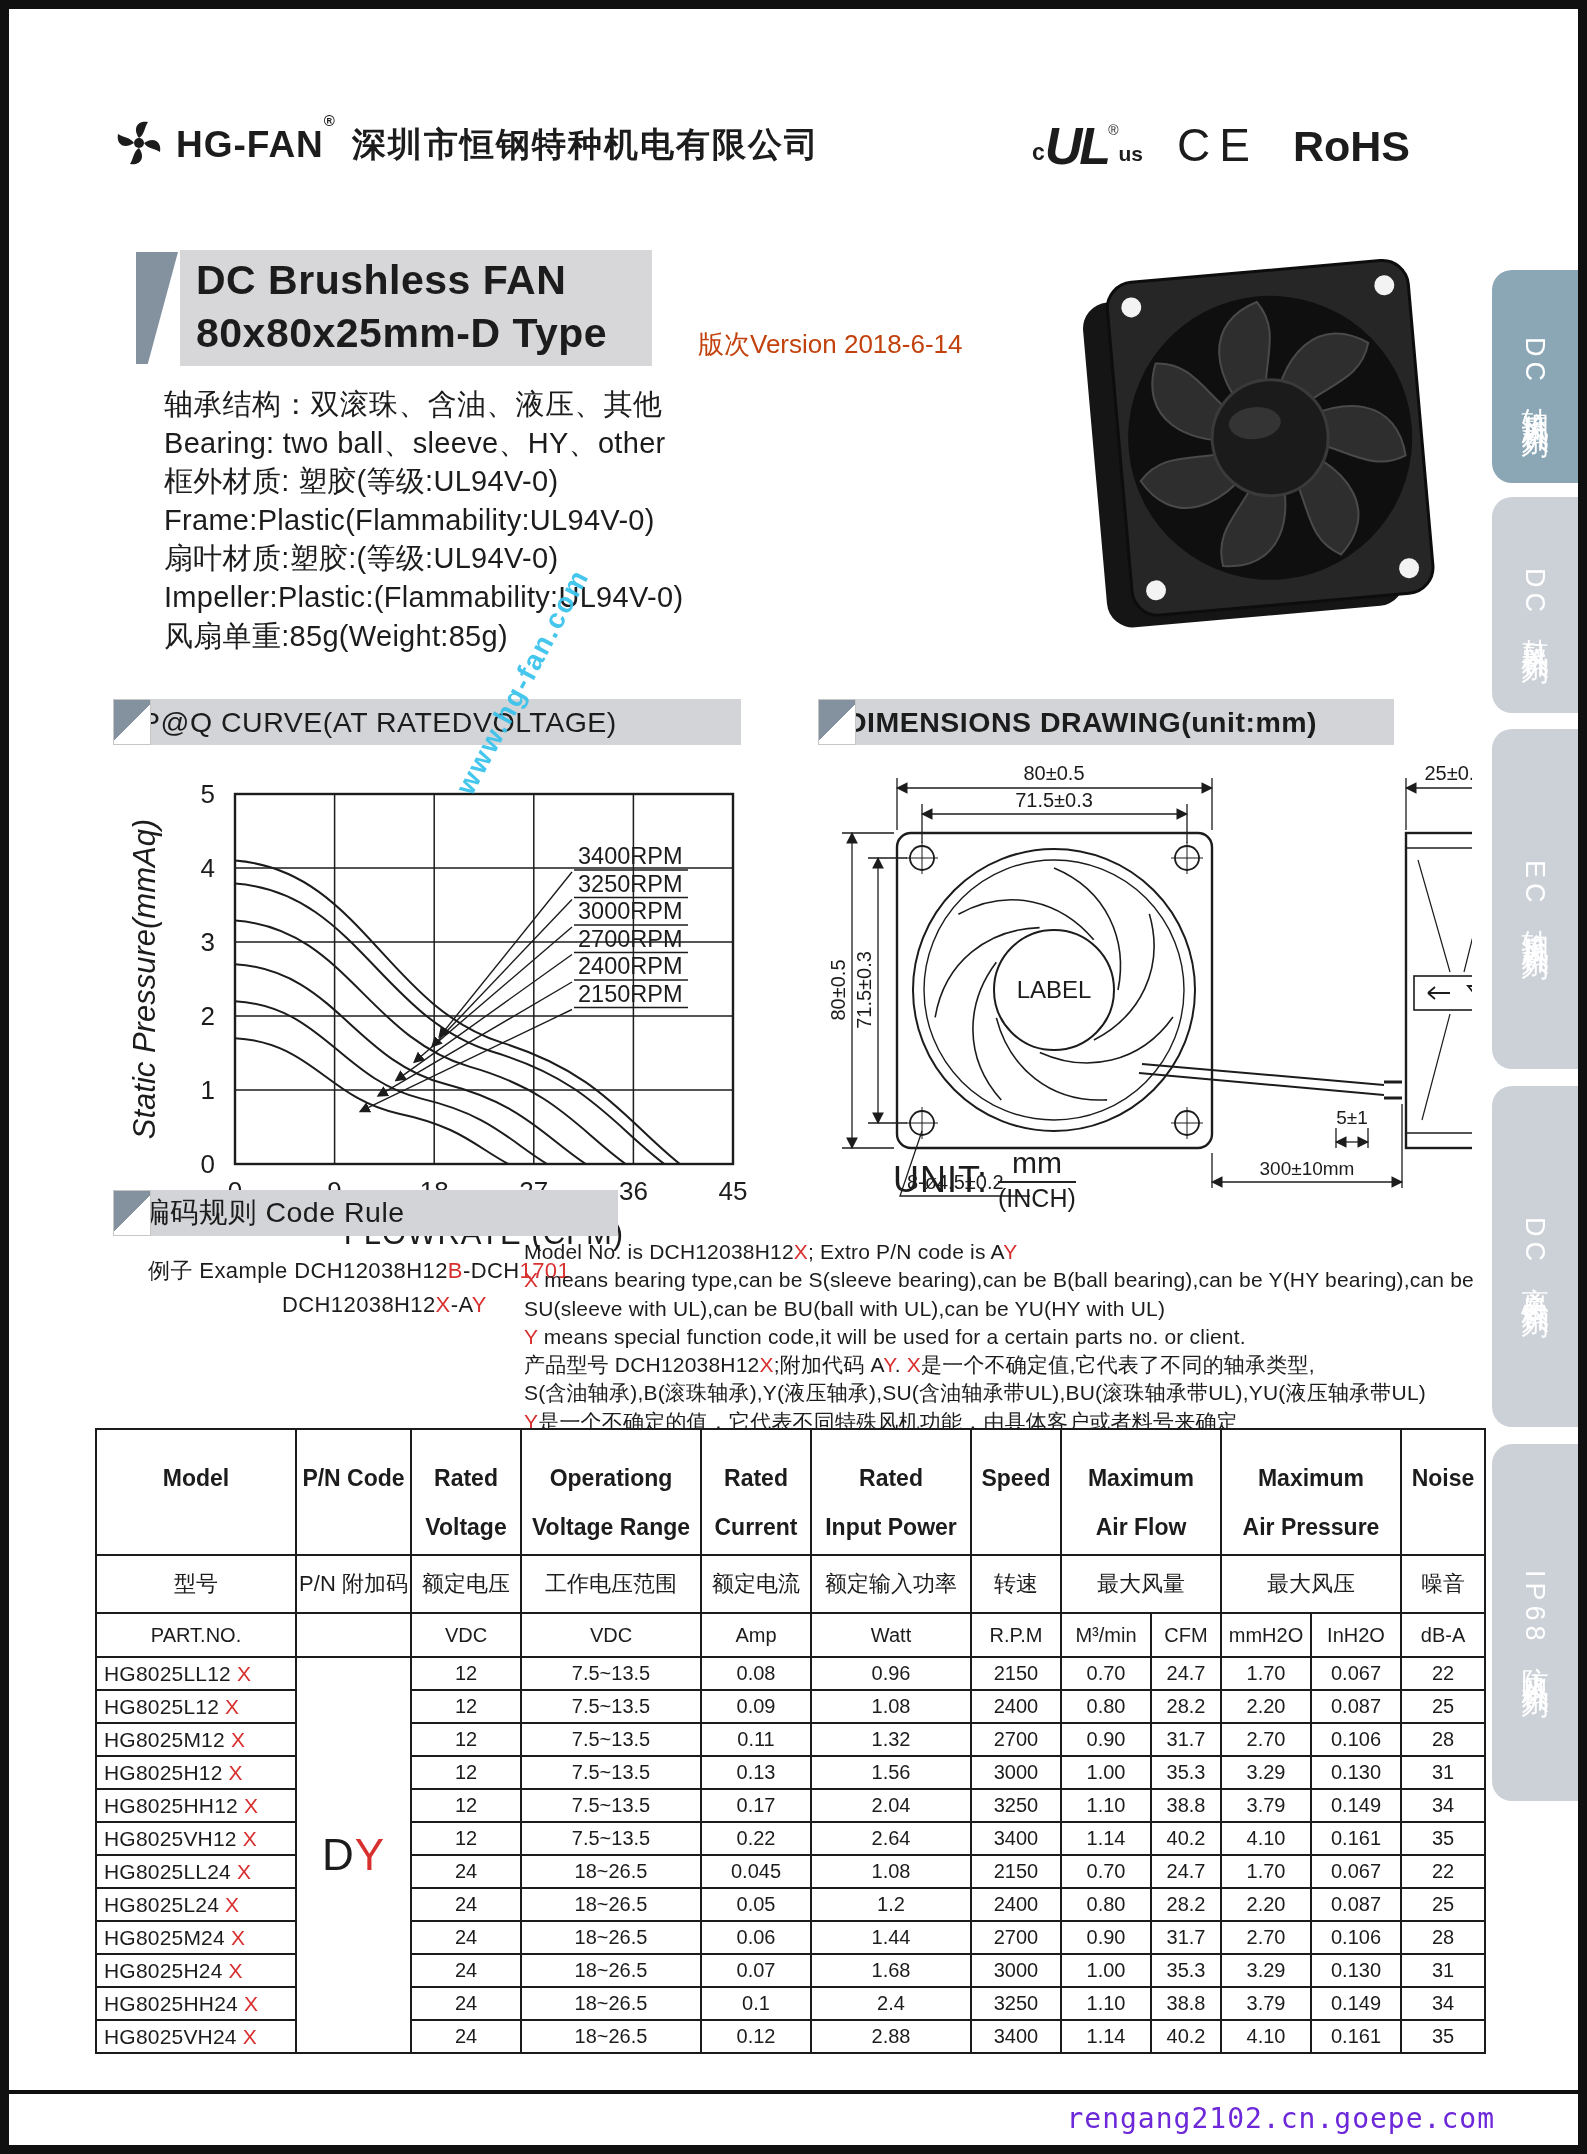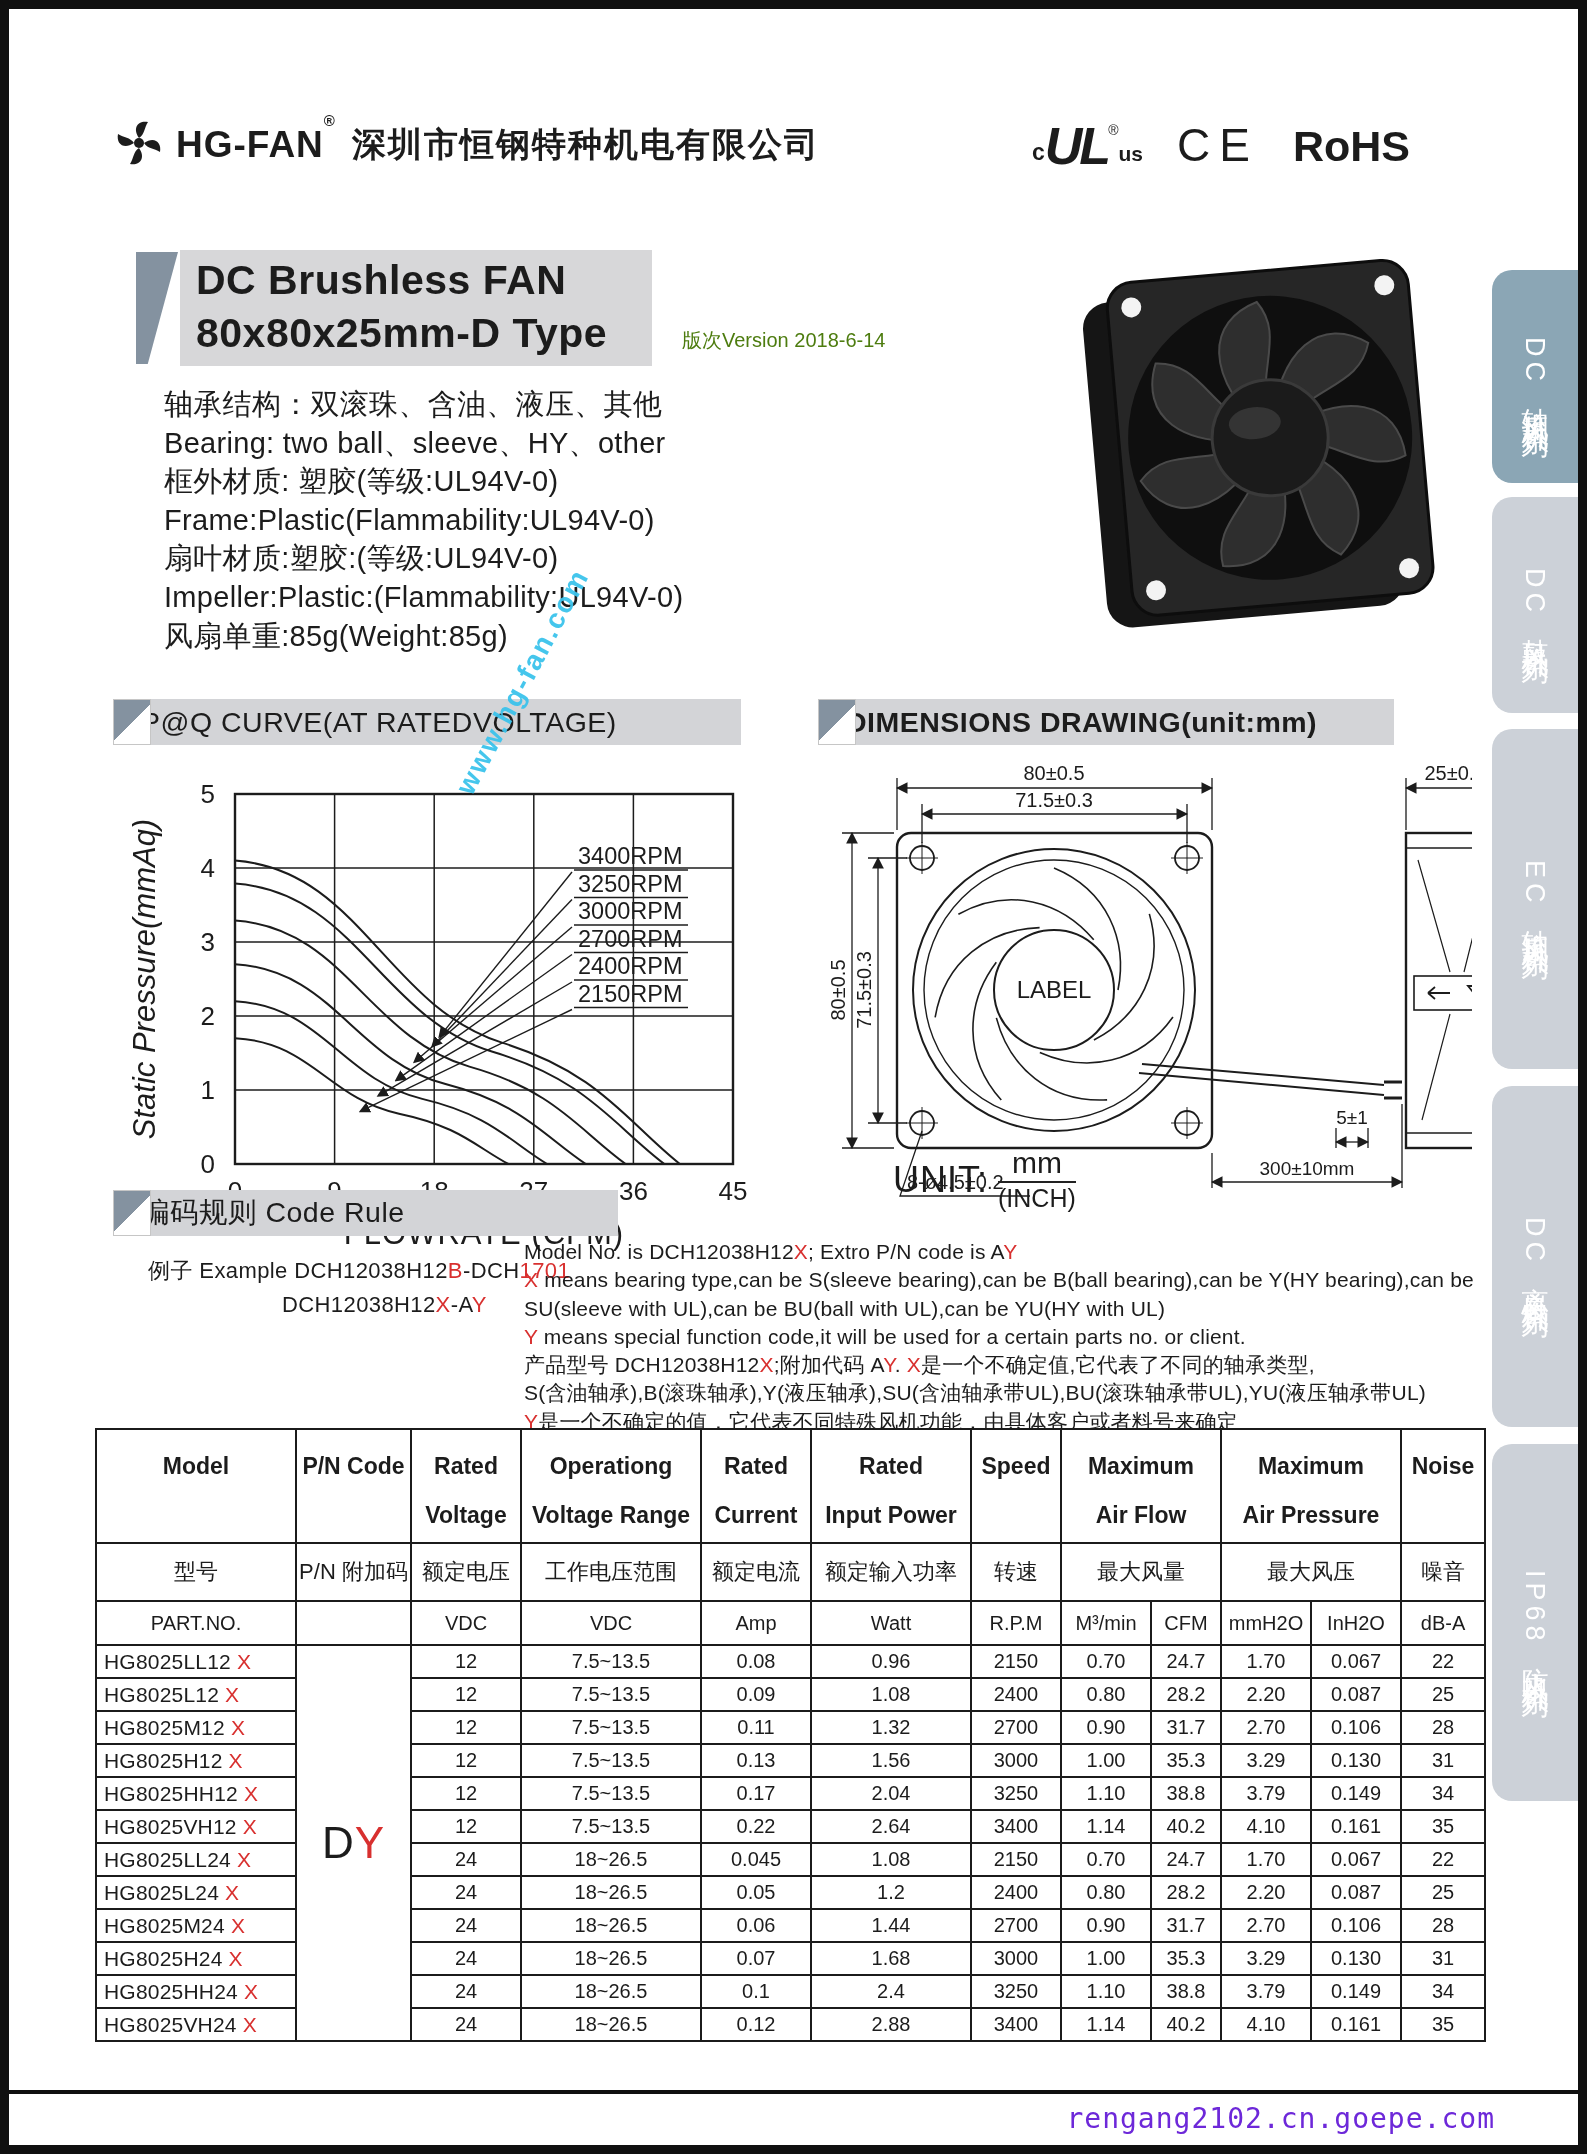--- a/index.html
+++ b/index.html
@@ -23,21 +23,21 @@
   .ul-us{font-size:21px;font-weight:700;margin-bottom:2px;}
   .ce-mark{font-size:46px;font-weight:400;letter-spacing:9px;line-height:1;}
   .rohs-mark{font-size:43px;font-weight:600;line-height:1;}
 
   
   #title-marker{left:136px;top:252px;width:42px;height:112px;background:#8492a0;
                 clip-path:polygon(0 0,100% 0,28% 100%,0 100%);}
   #title-box{left:180px;top:250px;width:472px;height:116px;background:#d7d7d9;
              padding:4px 0 0 16px;box-sizing:border-box;}
   .title-line{font-size:41px;font-weight:800;line-height:53px;letter-spacing:0.5px;}
-  #version-note{left:682px;top:327px;font-size:20px;color:#4d7c0f;}
+  #version-note{left:698px;top:327px;font-size:26px;color:#c2410c;}
 
   
   #specs{left:140px;top:385px;font-size:29px;line-height:38.6px;letter-spacing:0.3px;margin-left:24px;}
 
   
   .sec-bar{height:46px;background:#d3d4d7;display:flex;align-items:center;
            font-size:28.5px;font-weight:500;letter-spacing:0.5px;padding-left:28px;box-sizing:border-box;}
   .sec-marker{width:38px;height:46px;background:linear-gradient(135deg,#8492a0 50%,#ffffff 50.5%);
               border:1px solid #c6c6c6;box-sizing:border-box;z-index:2;}
   #pq-marker{left:113px;top:699px;}
@@ -64,21 +64,21 @@
   
   #code-example{left:148px;top:1256px;font-size:22px;letter-spacing:0.4px;}
   #code-example2{left:282px;top:1292px;font-size:22px;letter-spacing:0.4px;}
   #code-lines{left:524px;top:1238px;font-size:21px;line-height:28.3px;letter-spacing:0.2px;}
 
   
   #spec-table{left:95px;top:1428px;border-collapse:collapse;table-layout:fixed;background:#fff;}
   #spec-table td{border:2.5px solid #1b1b1b;text-align:center;vertical-align:middle;
                  padding:0;overflow:hidden;}
   #spec-table .h-en{font-size:23px;font-weight:700;height:100px;vertical-align:top;
-                    padding-top:12px;white-space:pre-line;line-height:49px;}
+                    padding-top:24px;white-space:pre-line;line-height:49px;}
   #spec-table .h-cn{font-size:22px;height:56px;}
   #spec-table .h-unit{font-size:20px;height:42px;}
   #spec-table .d{font-size:20px;height:31px;}
   #spec-table .model-cell{text-align:left;padding-left:7px;font-size:21px;letter-spacing:0.2px;}
   #spec-table .pn-cell{font-size:44px;font-weight:500;letter-spacing:1px;}
 
   
   .side-tab{left:1492px;width:86px;background:#ccd1d8;border-radius:20px 0 0 20px;
             display:flex;align-items:center;justify-content:center;z-index:70;cursor:pointer;}
   .side-tab.active{background:#8ba6b5;}

